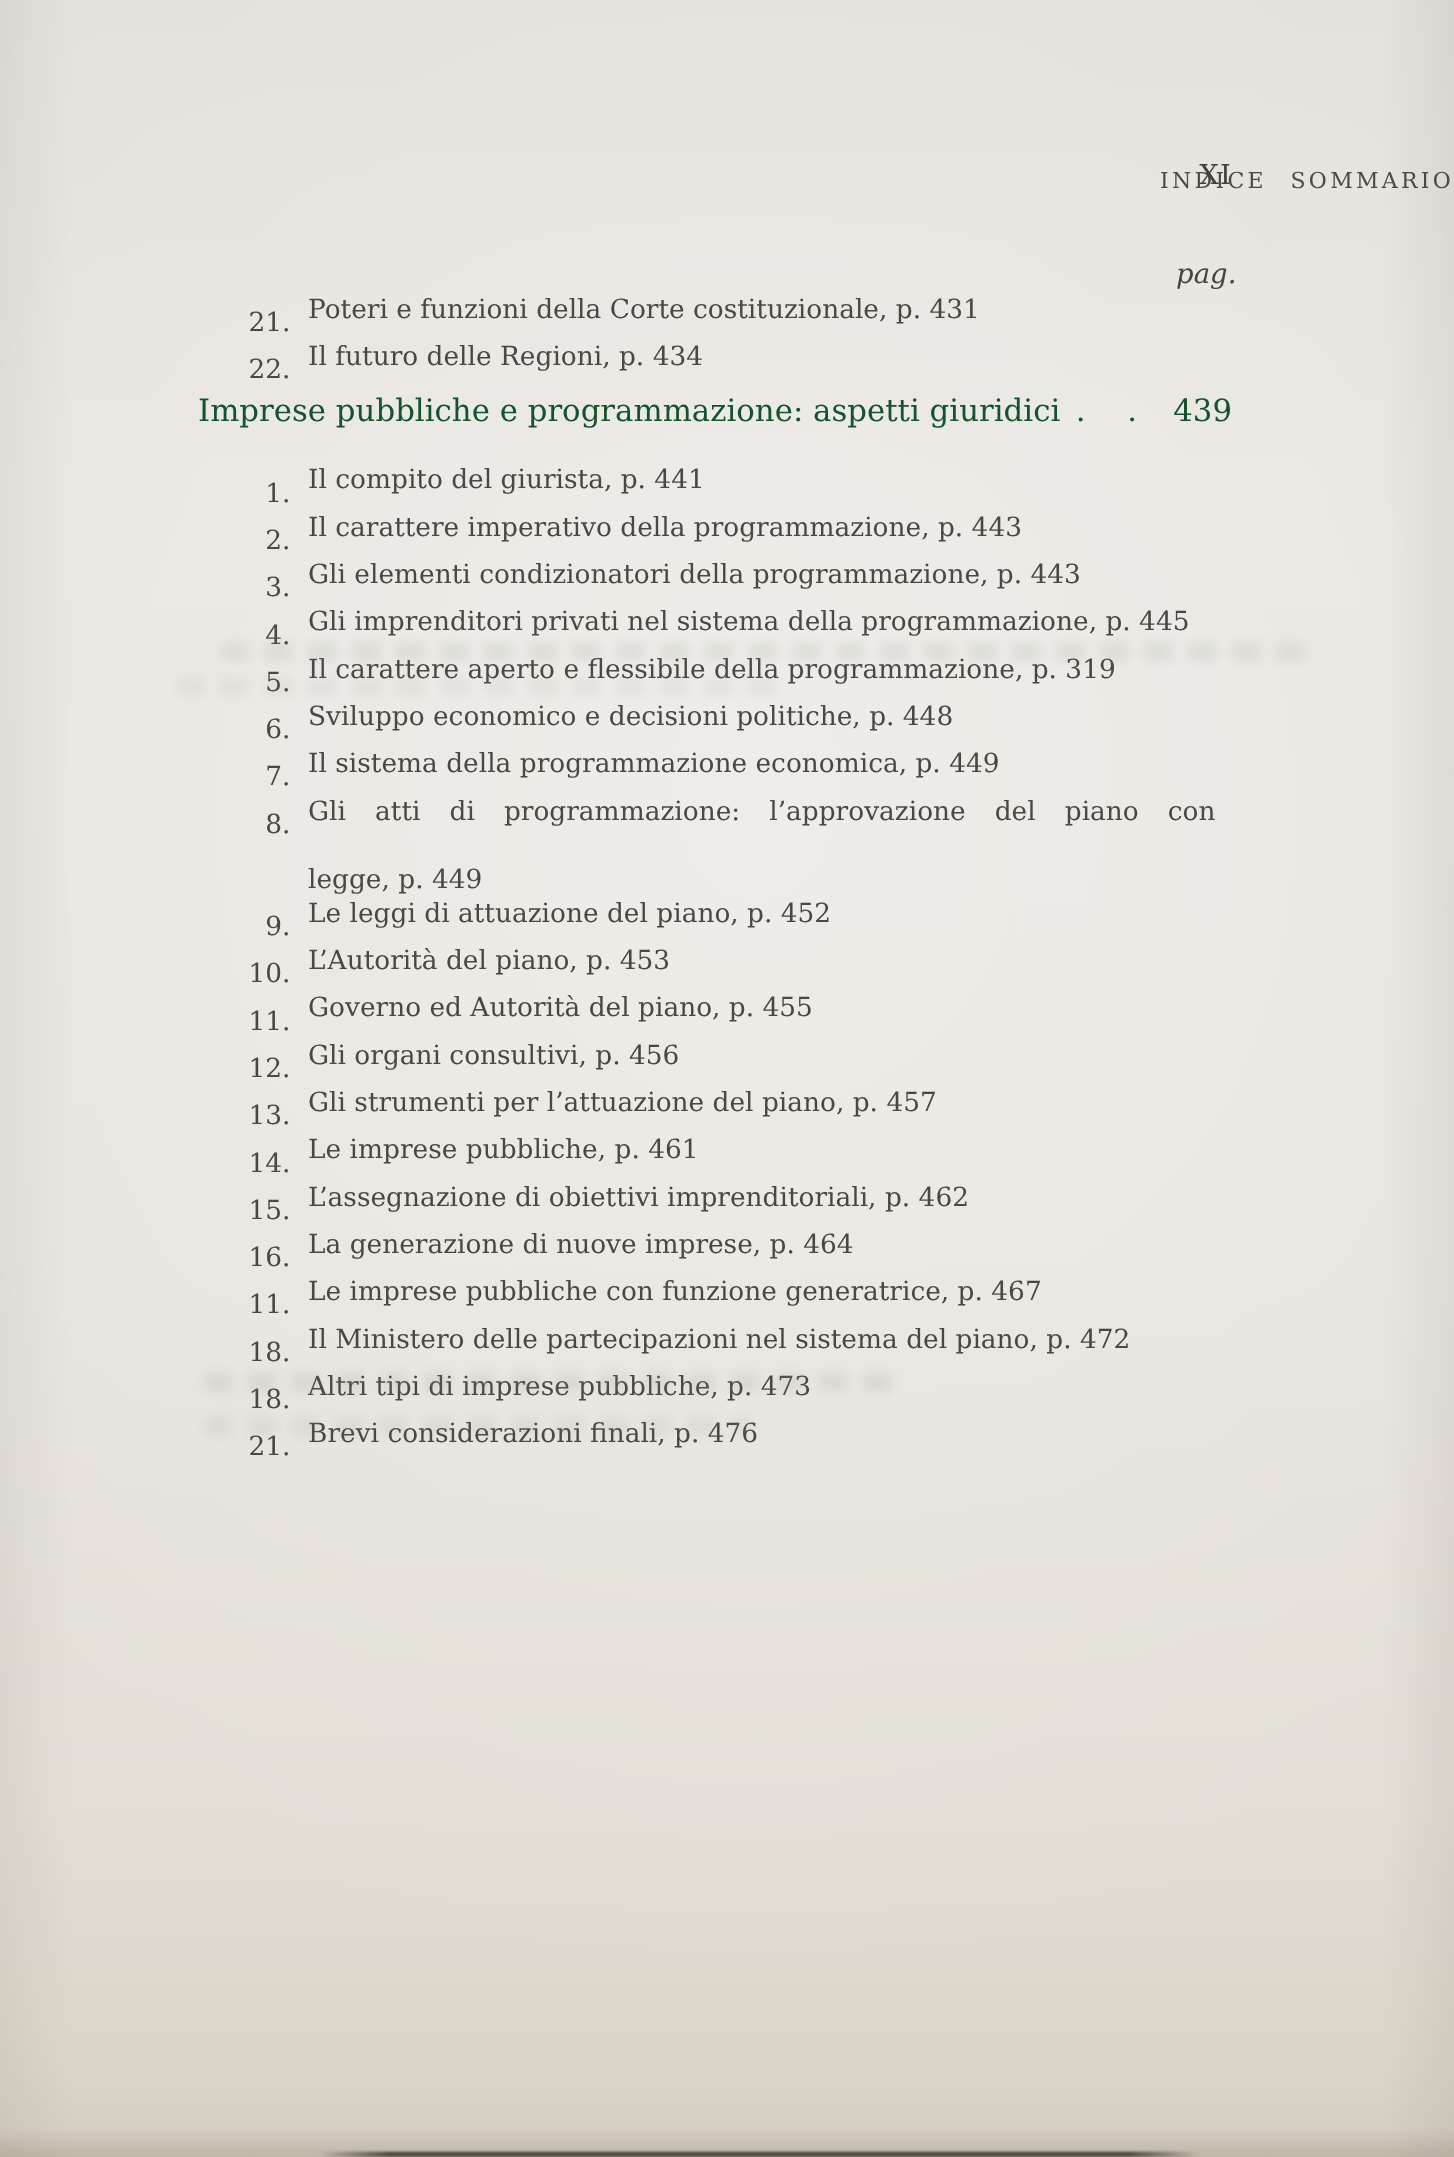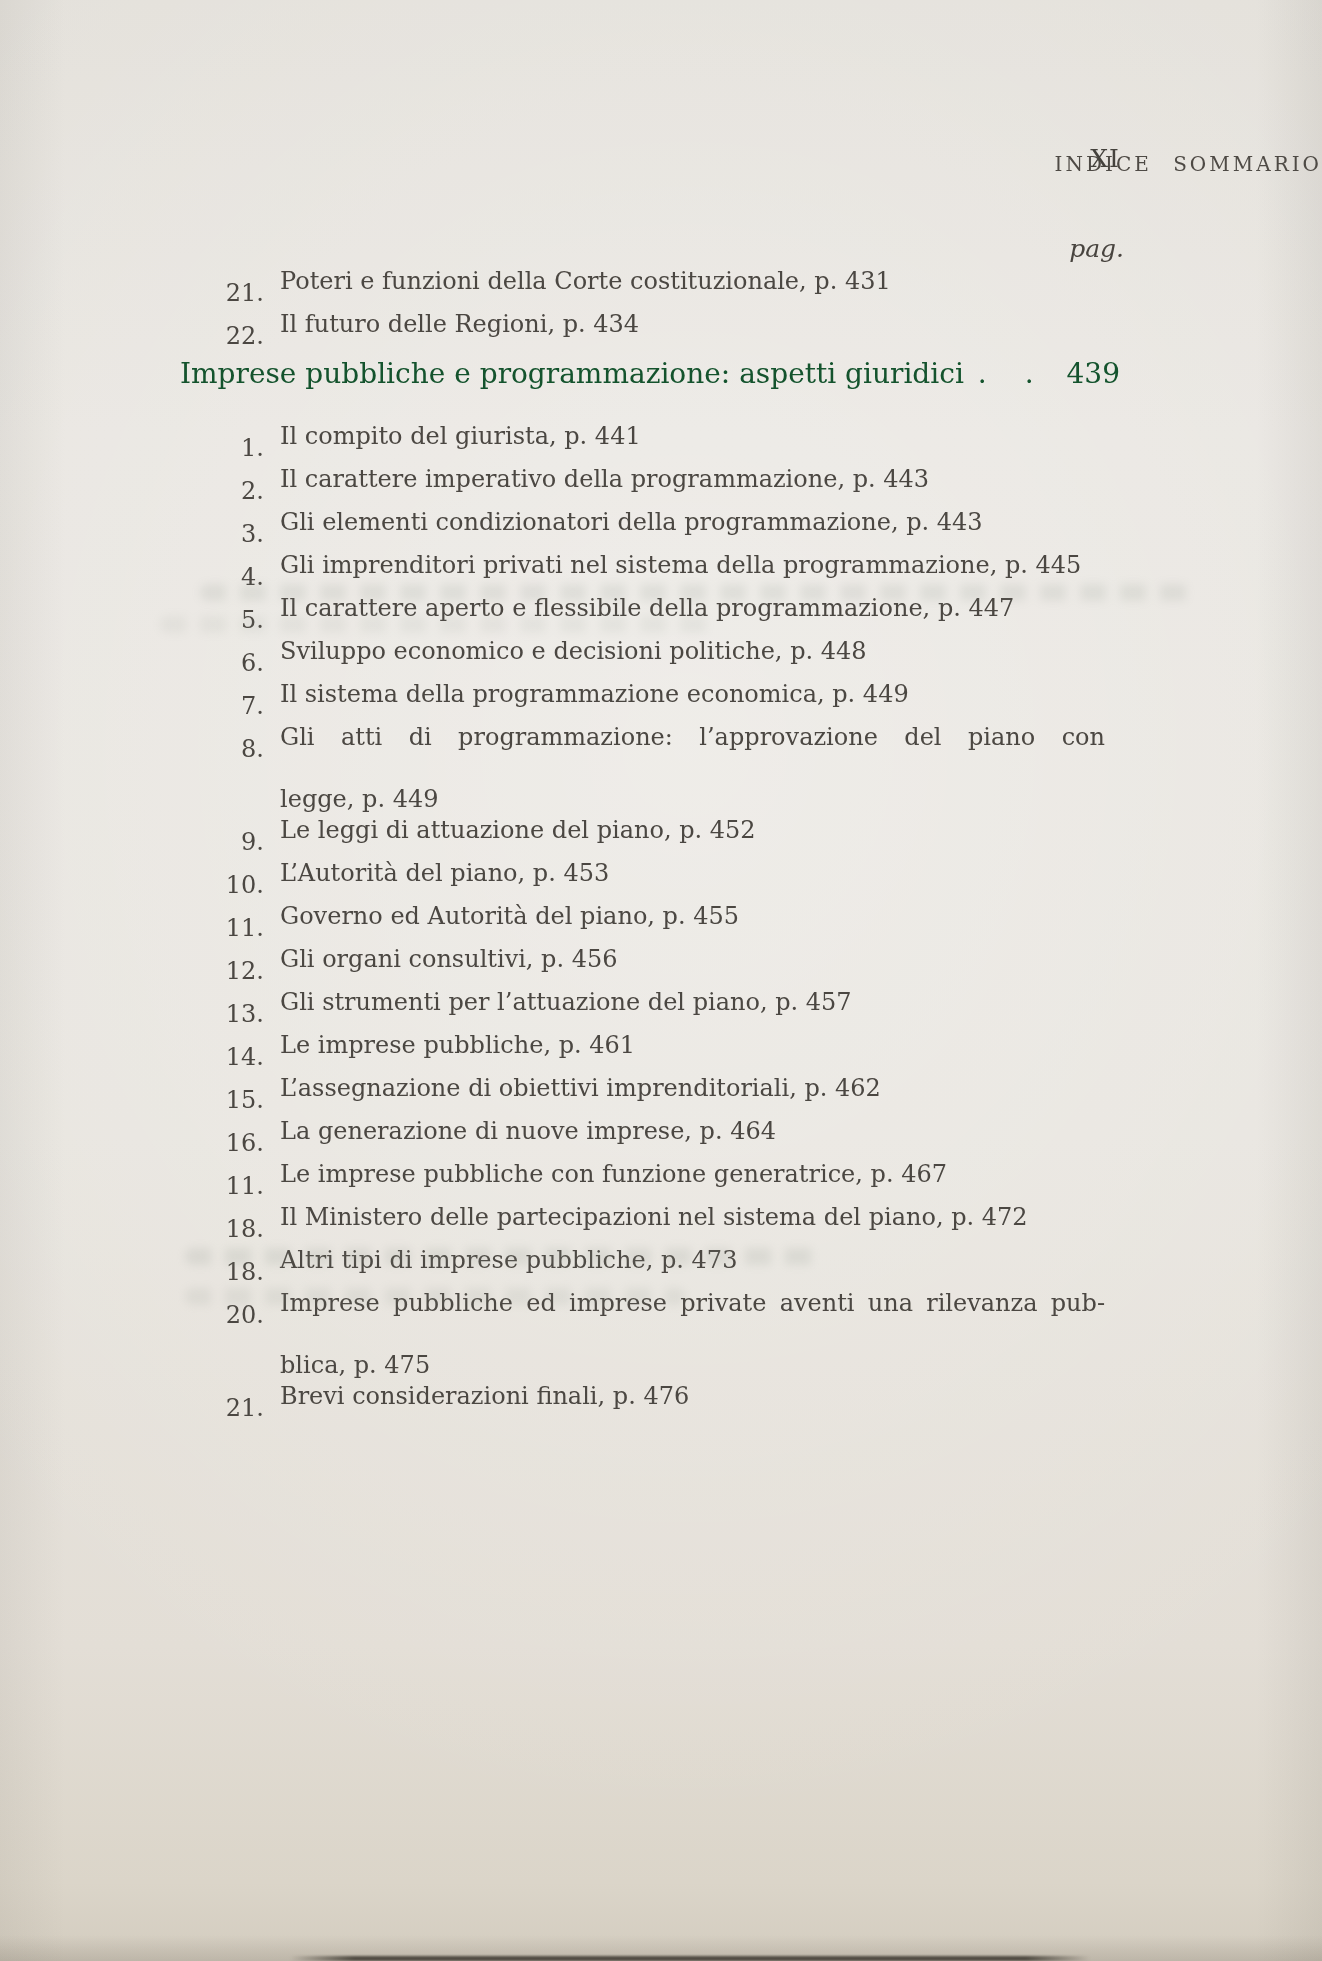--- a/index.html
+++ b/index.html
@@ -112,21 +112,21 @@
     </div>
     <div class="row">
       <span class="num">4.</span>
       <span class="txt">
         <span class="line">Gli imprenditori privati nel sistema della programmazione, p. 445</span>
       </span>
     </div>
     <div class="row">
       <span class="num">5.</span>
       <span class="txt">
-        <span class="line">Il carattere aperto e flessibile della programmazione, p. 447</span>
+        <span class="line">Il carattere aperto e flessibile della programmazione, p. 319</span>
       </span>
     </div>
     <div class="row">
       <span class="num">6.</span>
       <span class="txt">
         <span class="line">Sviluppo economico e decisioni politiche, p. 448</span>
       </span>
     </div>
     <div class="row">
       <span class="num">7.</span>
@@ -198,27 +198,20 @@
     <div class="row">
       <span class="num">18.</span>
       <span class="txt">
         <span class="line">Il Ministero delle partecipazioni nel sistema del piano, p. 472</span>
       </span>
     </div>
     <div class="row">
       <span class="num">18.</span>
       <span class="txt">
         <span class="line">Altri tipi di imprese pubbliche, p. 473</span>
-      </span>
-    </div>
-    <div class="row">
-      <span class="num">20.</span>
-      <span class="txt">
-        <span class="line just">Imprese pubbliche ed imprese private aventi una rilevanza pub-</span>
-        <span class="line">blica, p. 475</span>
       </span>
     </div>
     <div class="row">
       <span class="num">21.</span>
       <span class="txt">
         <span class="line">Brevi considerazioni finali, p. 476</span>
       </span>
     </div>
   </div>
 

